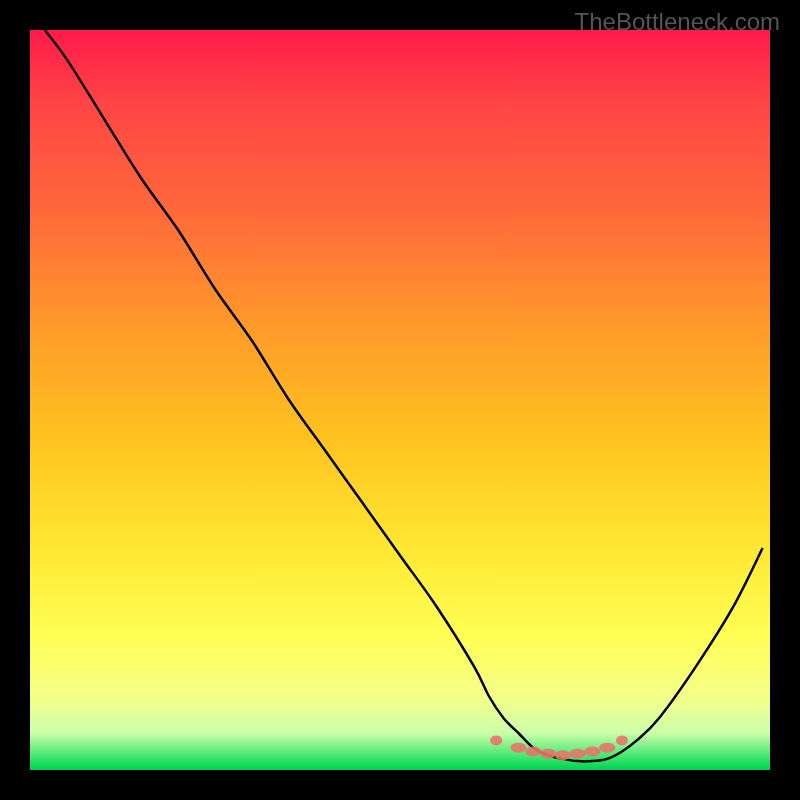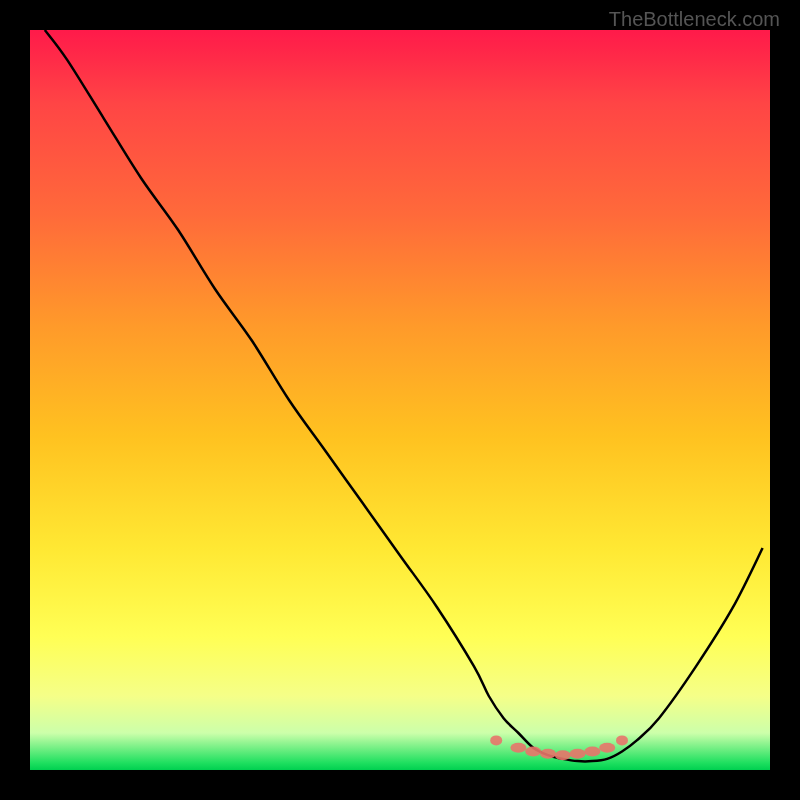--- a/index.html
+++ b/index.html
@@ -8,21 +8,21 @@
     height: 800px;
     background: #000;
     position: relative;
     font-family: Arial, sans-serif;
   }
   .watermark {
     position: absolute;
     top: 8px;
     right: 20px;
     color: #555;
-    font-size: 20px;
+    font-size: 24px;
     font-weight: 500;
     z-index: 10;
   }
   .plot {
     position: absolute;
     top: 30px;
     left: 30px;
     width: 740px;
     height: 740px;
     background: linear-gradient(to bottom,

